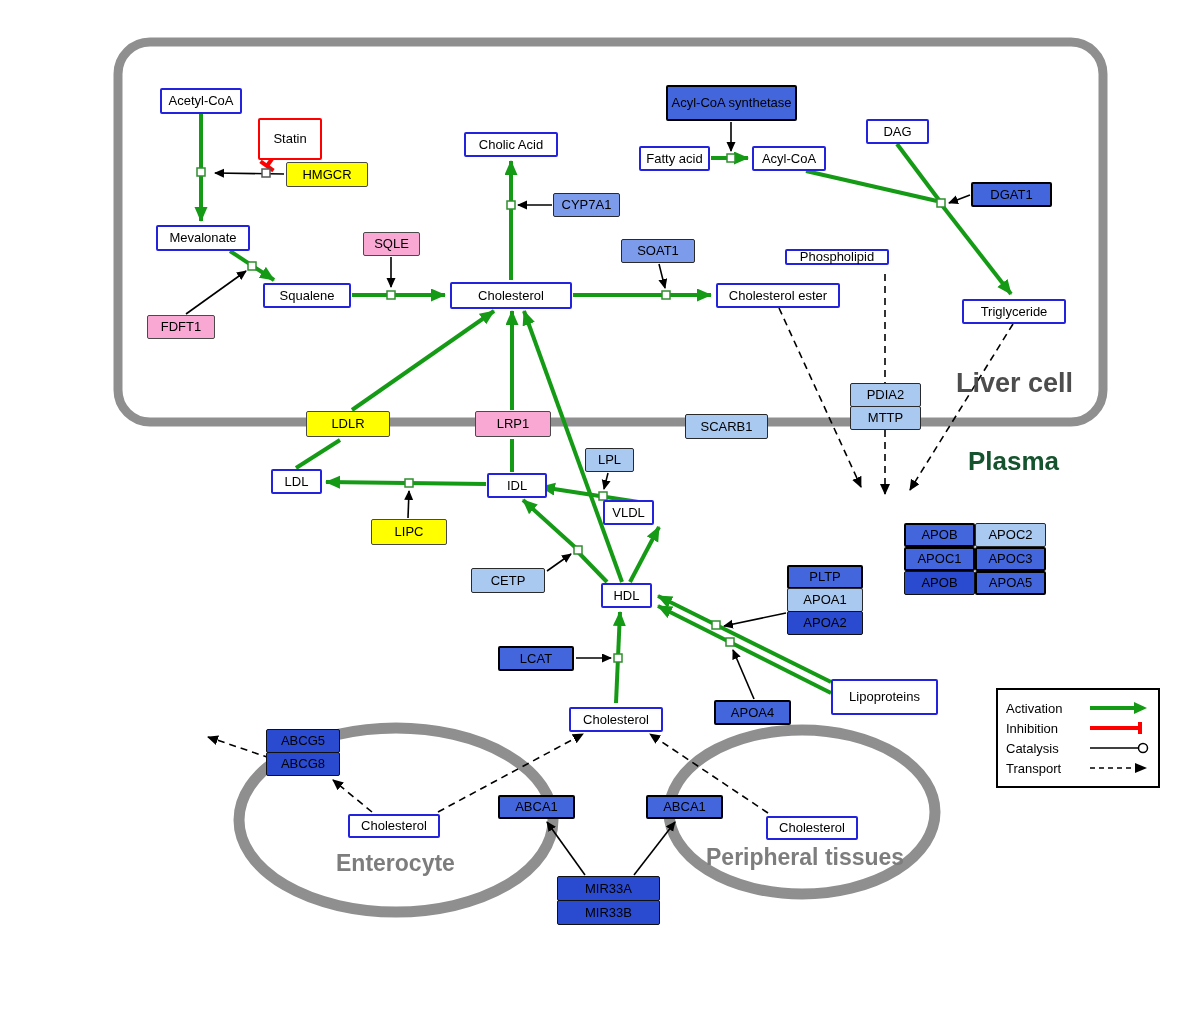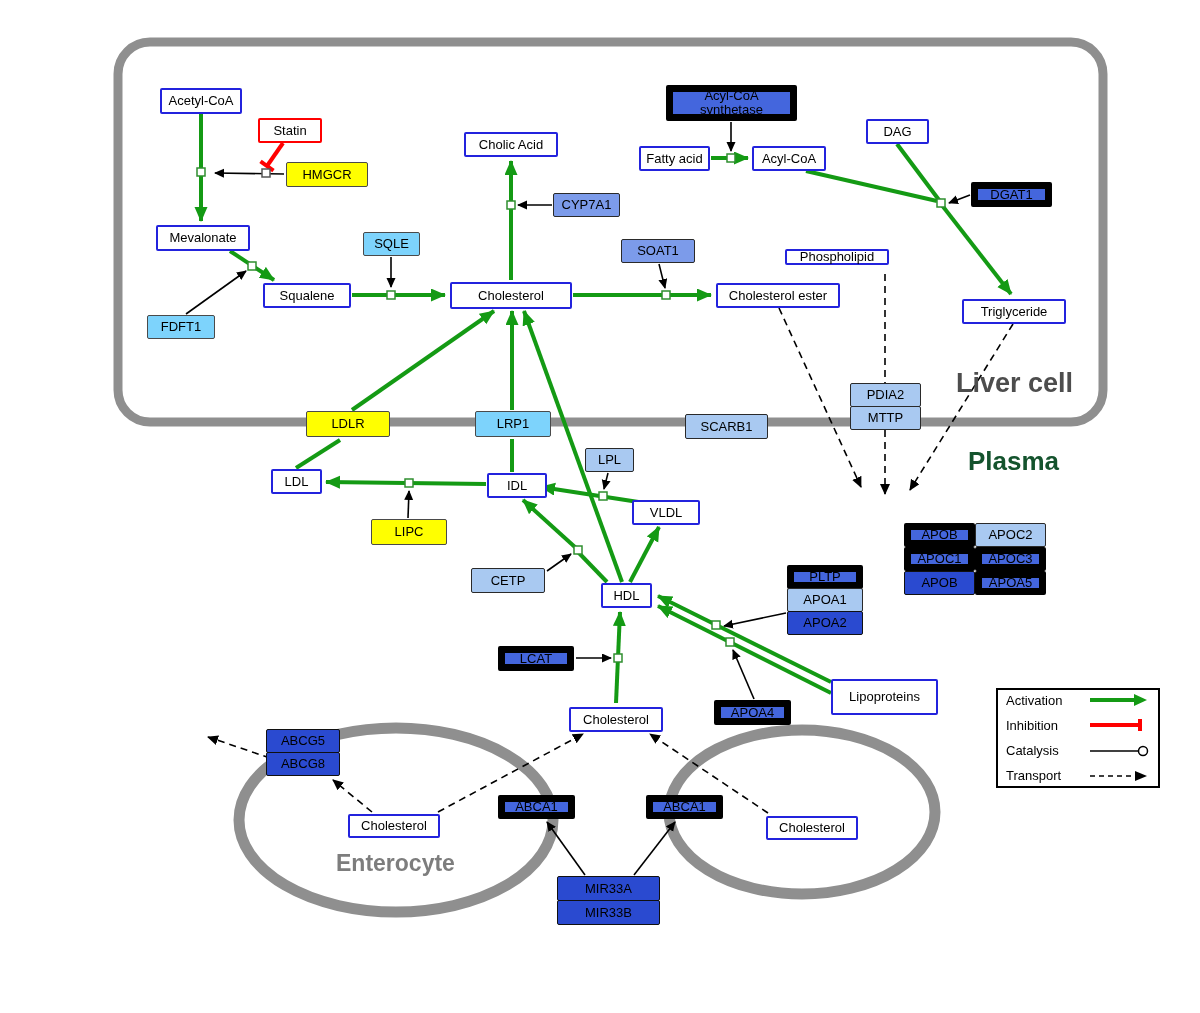--- a/index.html
+++ b/index.html
@@ -5,32 +5,32 @@
   html,body{margin:0;padding:0;background:#fff;}
   .canvas{position:relative;width:1200px;height:1013px;background:#fff;overflow:hidden;
           font-family:"Liberation Sans",sans-serif;}
   svg.layer{position:absolute;left:0;top:0;z-index:1;}
   .node{position:absolute;z-index:2;box-sizing:border-box;display:flex;align-items:center;
         justify-content:center;text-align:center;font-size:13px;color:#000;line-height:1.05;
         border-radius:2px;padding:1px 3px;cursor:pointer;}
   .metabolite{background:#ffffff;border:2px solid #2323dd;}
   .statin{background:#ffffff;border:2px solid #ff0000;}
   .yellow{background:#ffff00;border:1px solid #4a4a4a;}
-  .paleyellow{background:#7dd3fc;border:1px solid #4a4a4a;}
+  .paleyellow{background:#f9a8d4;border:1px solid #4a4a4a;}
   .lightblue{background:#a9c9f1;border:1px solid #2a2a2a;}
   .medblue{background:#7c9bea;border:1px solid #2a2a2a;}
-  .blue{background:#4466dd;border:7px solid #000000;}
+  .blue{background:#4466dd;border:2px solid #000000;}
   .darkblue{background:#2a4ad0;border:1px solid #101010;}
   .region-label{position:absolute;z-index:2;font-weight:bold;white-space:nowrap;}
   .lbl-liver{left:956px;top:368px;font-size:27px;color:#4d4d4d;}
   .lbl-plasma{left:968px;top:446px;font-size:26px;color:#14532d;}
   .lbl-enterocyte{left:336px;top:850px;font-size:23px;color:#7d7d7d;}
   .lbl-peripheral{left:706px;top:844px;font-size:23px;color:#7d7d7d;}
   .legend{position:absolute;z-index:2;left:996px;top:688px;width:164px;height:100px;
-          background:#fff;border:2px solid #000;box-sizing:border-box;padding:2px 8px;
+          background:#fff;border:2px solid #000;box-sizing:border-box;padding:10px 8px;
           display:flex;flex-direction:column;justify-content:space-between;}
   .legend-row{display:flex;align-items:center;justify-content:space-between;font-size:13px;color:#000;}
   .legend-row svg{flex:0 0 auto;}
 </style>
 </head>
 <body>
 
 <div class="canvas">
 
   <svg class="layer" width="1200" height="1013" viewBox="0 0 1200 1013">
@@ -126,21 +126,21 @@
       <rect x="405" y="479" width="8" height="8"></rect>
       <rect x="574" y="546" width="8" height="8"></rect>
       <rect x="712" y="621" width="8" height="8"></rect>
       <rect x="726" y="638" width="8" height="8"></rect>
       <rect x="614" y="654" width="8" height="8"></rect>
       <rect x="262" y="169" width="8" height="8" stroke="#555555"></rect>
     </g>
   </svg>
 
   <div class="node metabolite" style="left:160px;top:88px;width:82px;height:26px">Acetyl-CoA</div>
-  <div class="node statin" style="left:258px;top:118px;width:64px;height:25px">Statin</div>
+  <div class="node statin" style="left:258px;top:118px;width:64px;height:42px">Statin</div>
   <div class="node yellow" style="left:286px;top:162px;width:82px;height:25px">HMGCR</div>
   <div class="node metabolite" style="left:156px;top:225px;width:94px;height:26px">Mevalonate</div>
   <div class="node paleyellow" style="left:363px;top:232px;width:57px;height:24px">SQLE</div>
   <div class="node paleyellow" style="left:147px;top:315px;width:68px;height:24px">FDFT1</div>
   <div class="node metabolite" style="left:263px;top:283px;width:88px;height:25px">Squalene</div>
   <div class="node metabolite" style="left:464px;top:132px;width:94px;height:25px">Cholic Acid</div>
   <div class="node medblue" style="left:553px;top:193px;width:67px;height:24px">CYP7A1</div>
   <div class="node metabolite" style="left:450px;top:282px;width:122px;height:27px">Cholesterol</div>
   <div class="node medblue" style="left:621px;top:239px;width:74px;height:24px">SOAT1</div>
   <div class="node metabolite" style="left:716px;top:283px;width:124px;height:25px">Cholesterol ester</div>
@@ -154,21 +154,21 @@
 
   <div class="node yellow" style="left:306px;top:411px;width:84px;height:26px">LDLR</div>
   <div class="node paleyellow" style="left:475px;top:411px;width:76px;height:26px">LRP1</div>
   <div class="node lightblue" style="left:685px;top:414px;width:83px;height:25px">SCARB1</div>
   <div class="node lightblue" style="left:850px;top:383px;width:71px;height:24px">PDIA2</div>
   <div class="node lightblue" style="left:850px;top:406px;width:71px;height:24px">MTTP</div>
 
   <div class="node metabolite" style="left:271px;top:469px;width:51px;height:25px">LDL</div>
   <div class="node metabolite" style="left:487px;top:473px;width:60px;height:25px">IDL</div>
   <div class="node lightblue" style="left:585px;top:448px;width:49px;height:24px">LPL</div>
-  <div class="node metabolite" style="left:632px;top:500px;width:68px;height:25px">VLDL</div>
+  <div class="node metabolite" style="left:603px;top:500px;width:51px;height:25px">VLDL</div>
   <div class="node yellow" style="left:371px;top:519px;width:76px;height:26px">LIPC</div>
   <div class="node lightblue" style="left:471px;top:568px;width:74px;height:25px">CETP</div>
   <div class="node metabolite" style="left:601px;top:583px;width:51px;height:25px">HDL</div>
 
   <div class="node blue" style="left:787px;top:565px;width:76px;height:24px">PLTP</div>
   <div class="node lightblue" style="left:787px;top:588px;width:76px;height:24px">APOA1</div>
   <div class="node darkblue" style="left:787px;top:611px;width:76px;height:24px">APOA2</div>
 
   <div class="node blue" style="left:904px;top:523px;width:71px;height:24px">APOB</div>
   <div class="node lightblue" style="left:975px;top:523px;width:71px;height:24px">APOC2</div>
@@ -187,20 +187,21 @@
   <div class="node metabolite" style="left:348px;top:814px;width:92px;height:24px">Cholesterol</div>
   <div class="node blue" style="left:498px;top:795px;width:77px;height:24px">ABCA1</div>
   <div class="node blue" style="left:646px;top:795px;width:77px;height:24px">ABCA1</div>
   <div class="node metabolite" style="left:766px;top:816px;width:92px;height:24px">Cholesterol</div>
   <div class="node darkblue" style="left:557px;top:876px;width:103px;height:25px">MIR33A</div>
   <div class="node darkblue" style="left:557px;top:900px;width:103px;height:25px">MIR33B</div>
 
   <div class="region-label lbl-liver">Liver cell</div>
   <div class="region-label lbl-plasma">Plasma</div>
   <div class="region-label lbl-enterocyte">Enterocyte</div>
+  <div class="region-label lbl-peripheral">Peripheral tissues</div>
 
   <div class="legend">
     <div class="legend-row">
       <span>Activation</span>
       <svg width="62" height="16">
         <line x1="2" y1="8" x2="46" y2="8" stroke="#149a14" stroke-width="4"></line>
         <polygon points="46,2 59,8 46,14" fill="#149a14"></polygon>
       </svg>
     </div>
     <div class="legend-row">

